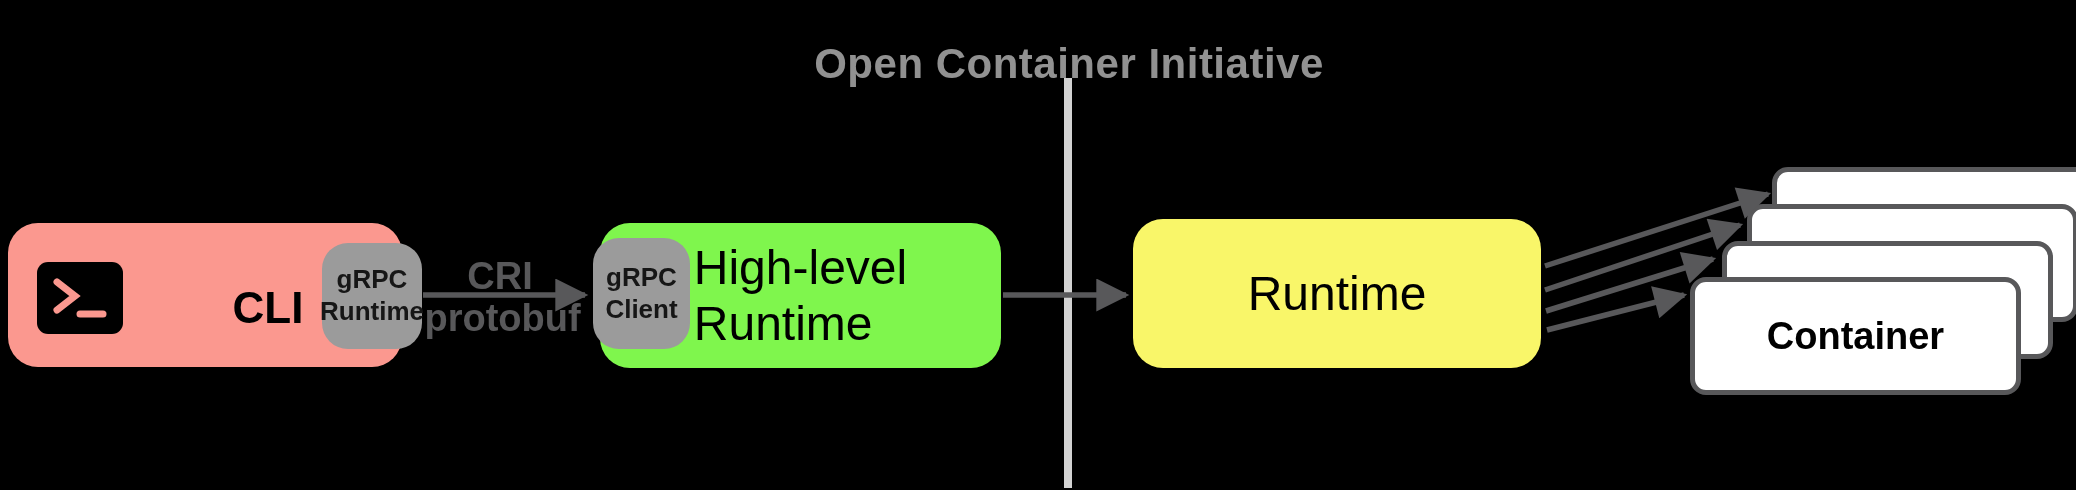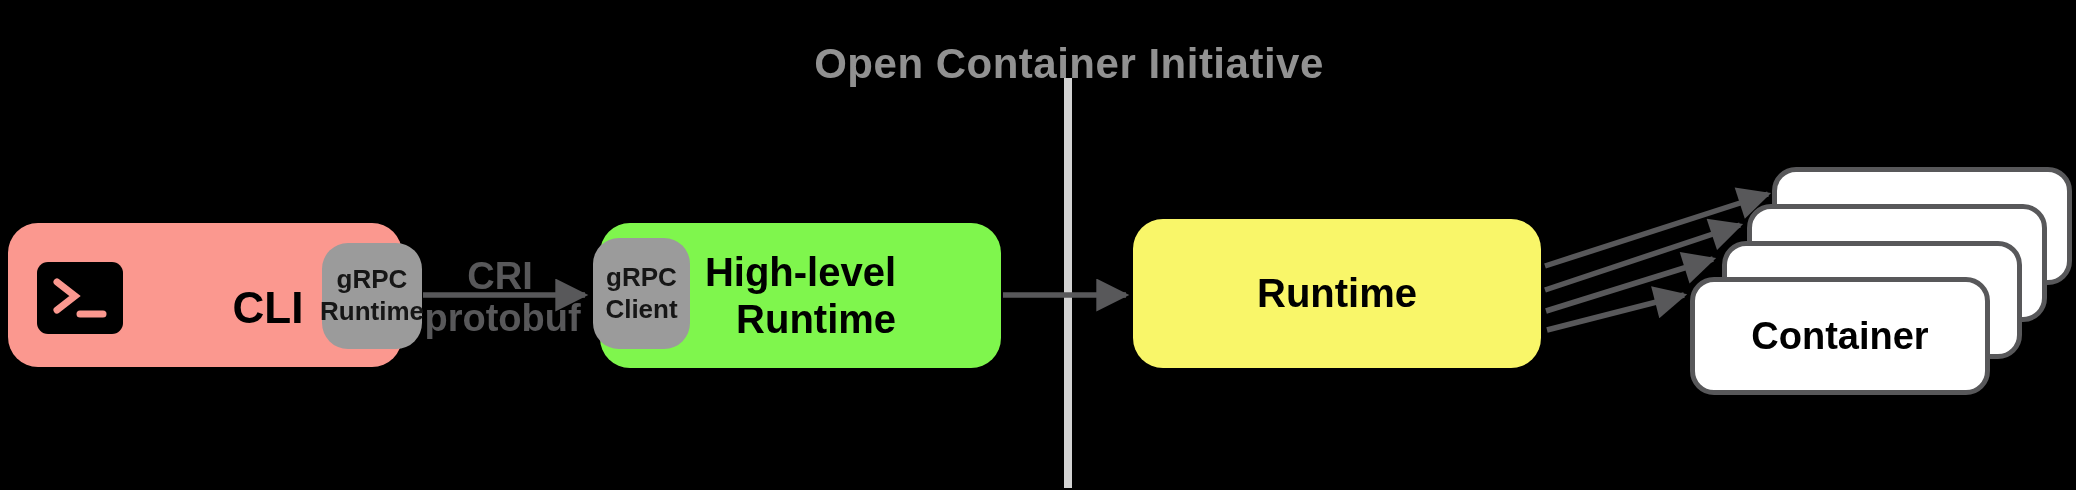--- a/index.html
+++ b/index.html
@@ -26,22 +26,22 @@
 
   
   .node{
     border-radius:30px;display:flex;align-items:center;justify-content:center;
   }
   .cli-box{left:8px;top:223px;width:394px;height:144px;background:var(--cli-box,#FB988F);}
   .high-box{left:600px;top:223px;width:401px;height:145px;background:var(--high-level-box,#7FF64D);}
   .low-box{left:1133px;top:219px;width:408px;height:149px;background:var(--low-level-box,#F9F669);}
 
   .node-label{
-    text-align:right;font-weight:bold;color:#000;
-    font-size:40px;line-height:1.16;
+    text-align:left;font-weight:normal;color:#000;
+    font-size:48px;line-height:1.16;
   }
   .cli-label{
     position:absolute;left:190px;top:48px;width:140px;text-align:center;
     font-size:44px;font-weight:bold;color:#000;margin-top:12px;
   }
 
   
   .term-icon{
     left:29px;top:39px;width:86px;height:72px;border-radius:11px;
     background:#000;display:flex;align-items:center;justify-content:center;
@@ -58,21 +58,21 @@
 
   
   .link-label{
     text-align:center;font-weight:bold;color:var(--arrow,#58585A);font-size:38px;
   }
   .label-cri{left:440px;top:255px;width:120px;}
   .label-protobuf{left:415px;top:297px;width:175px;}
 
   
   .card{
-    position:absolute;width:300px;height:118px;border-radius:24px;
+    position:absolute;width:331px;height:118px;border-radius:16px;
     background:var(--card-fill,#fff);border:5px solid var(--card-border,#58585A);
     box-sizing:border-box;display:flex;align-items:center;justify-content:center;
   }
   .card-1{left:1772px;top:167px;}
   .card-2{left:1747px;top:204px;}
   .card-3{left:1722px;top:241px;}
   .card-4{left:1690px;top:277px;}
   .card-label{font-size:38px;font-weight:bold;color:#000;}
 
   

